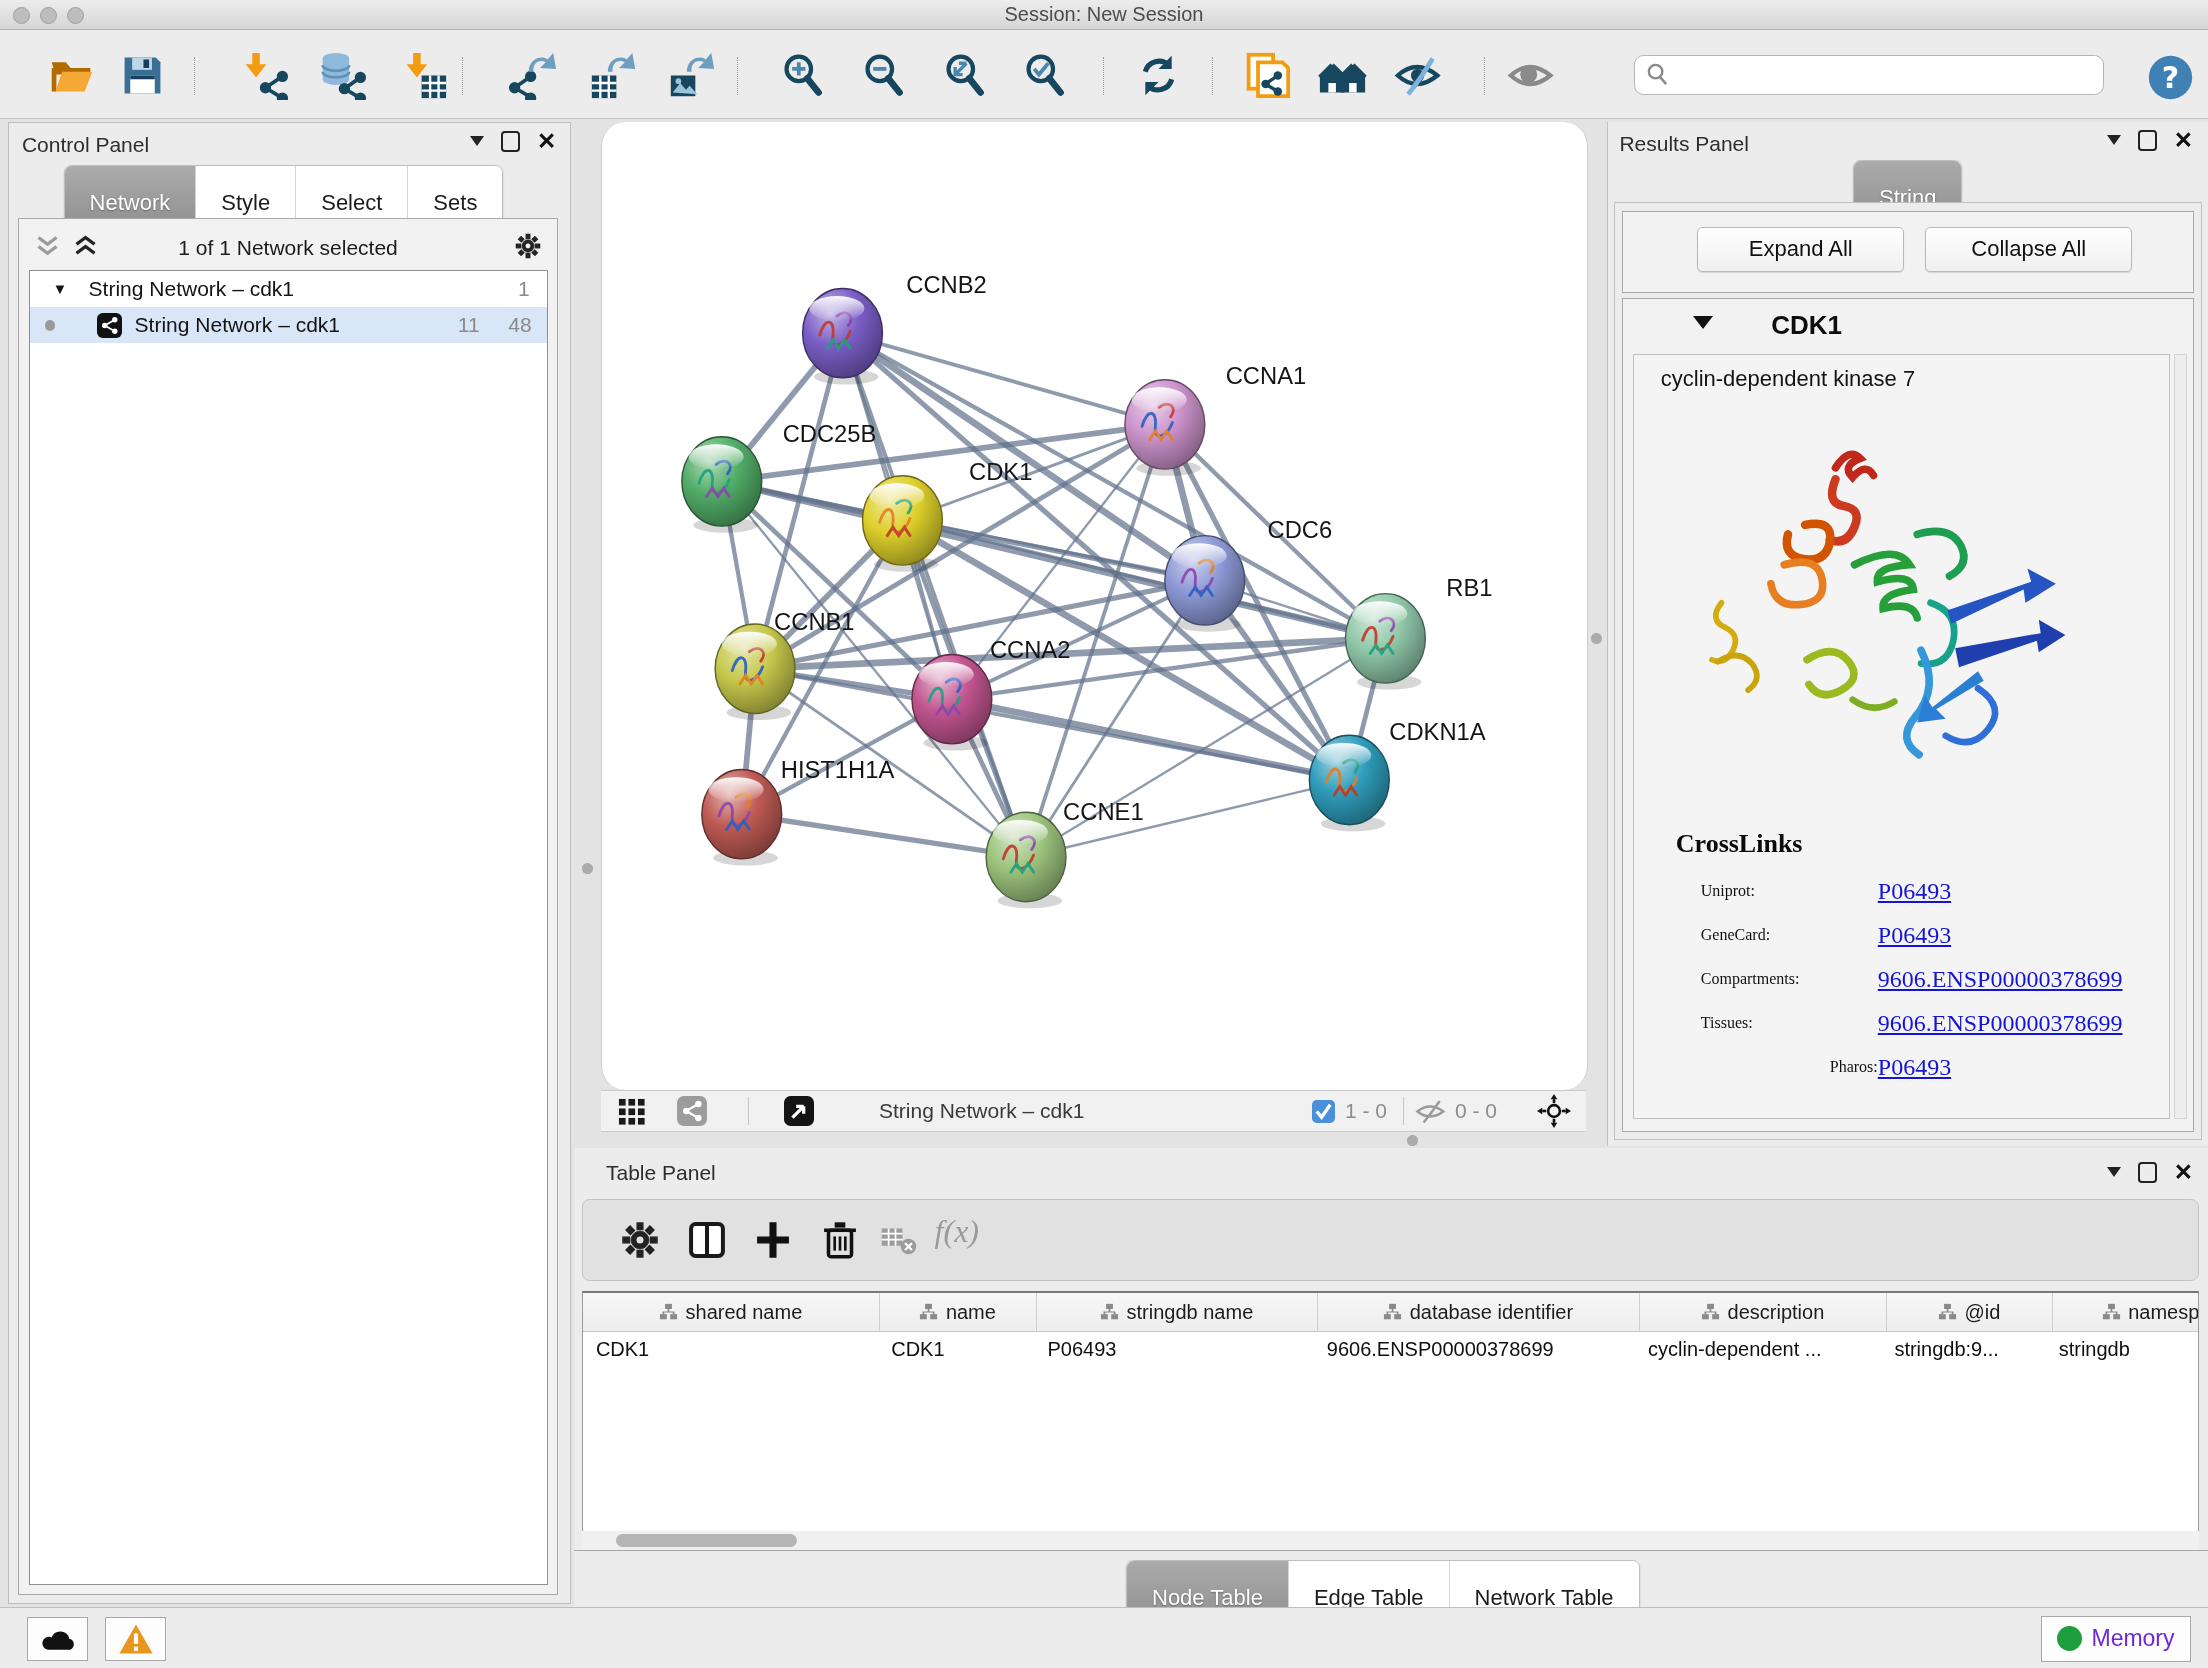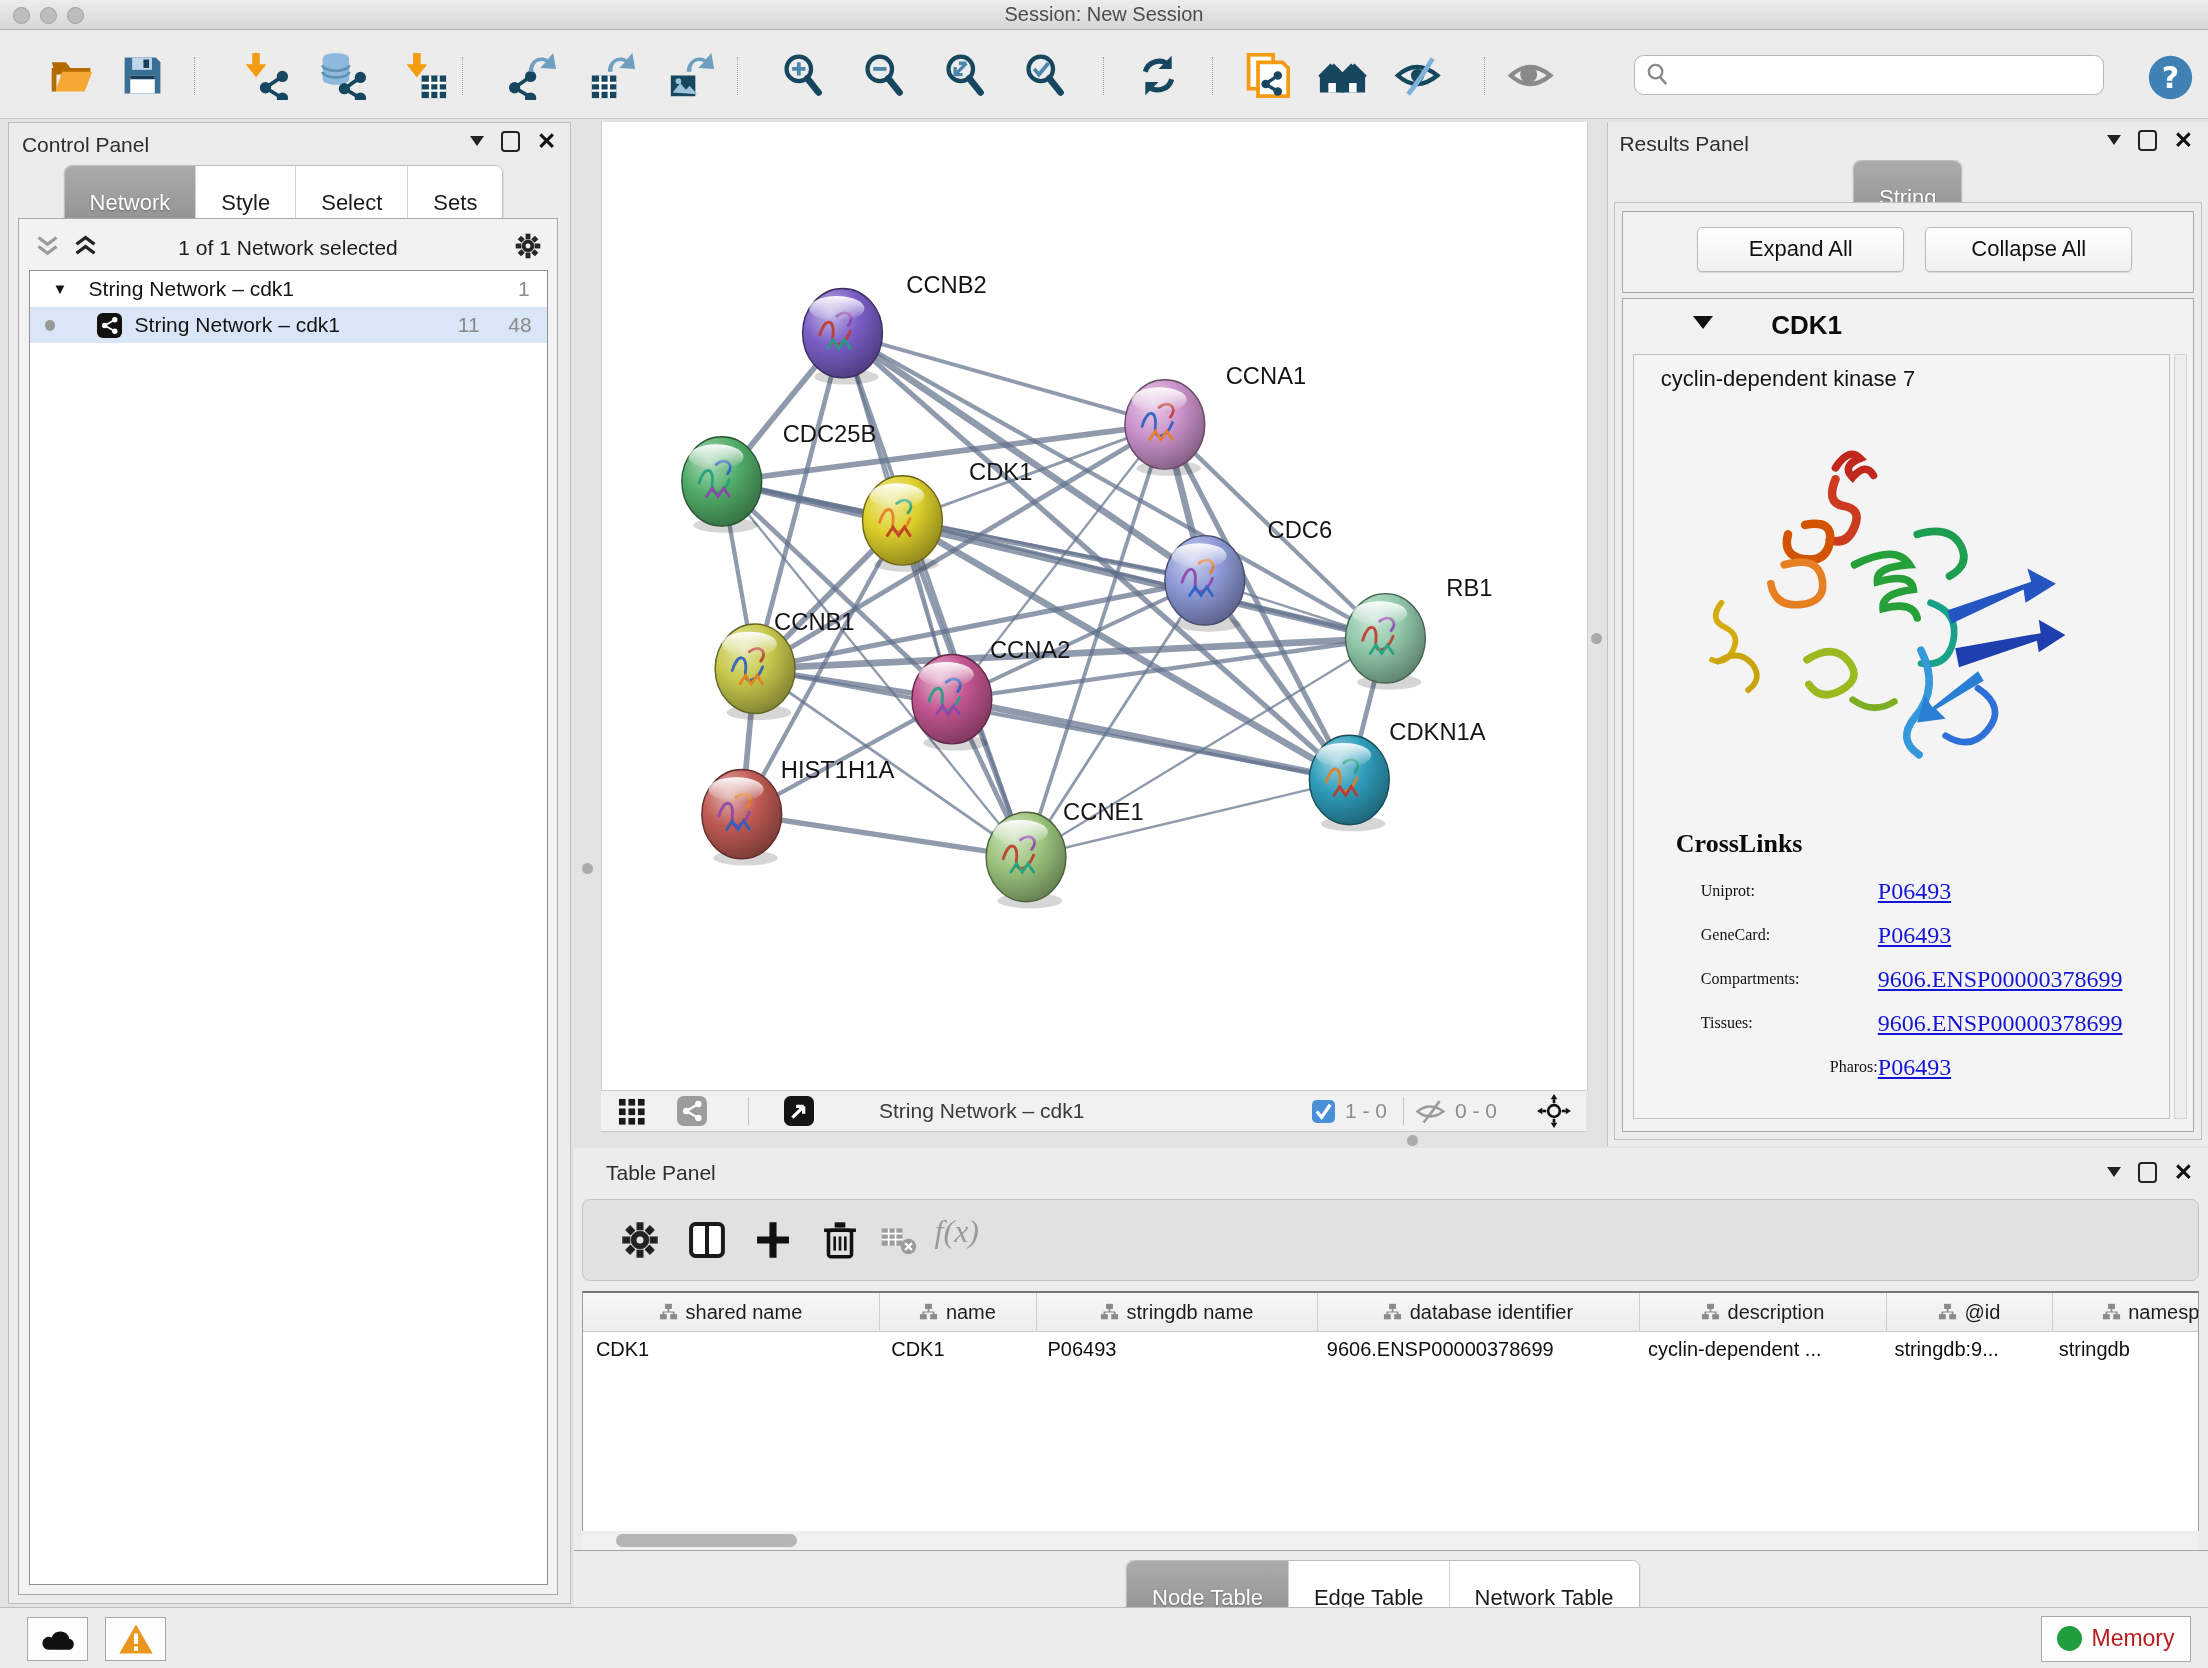--- a/index.html
+++ b/index.html
@@ -27,21 +27,21 @@
   .tab:last-child{border-right:none;}
   .tab.sel{background:linear-gradient(#ababab,#8b8b8b);color:#fff;text-shadow:0 1px 1.9px rgba(0,0,0,.35);}
   .inset{background:#f2f2f2;border:1px solid #a9a9a9;}
   .btn{background:linear-gradient(#ffffff,#f0f0f0);border:1px solid #b9b9b9;border-radius:5px;font-size:22px;color:#111;
        display:inline-block;padding:8.6px 0;text-align:center;cursor:pointer;box-shadow:0 1px 1px rgba(0,0,0,.12);}
   
   #tree{background:#fff;border:1px solid #8f8f8f;overflow:hidden;}
   .trow{position:relative;height:36px;font-size:21px;color:#141414;line-height:36px;cursor:pointer;}
   .trow .cnt{position:absolute;color:#8a8a8a;}
   
-  #net-canvas{left:601px;top:122px;width:985px;height:968px;background:#fff;border-left:1px solid #cdcdcd;border-right:1px solid #cdcdcd;}
+  #net-canvas{left:601px;top:122px;width:985px;height:968px;background:#fff;border-left:1px solid #cdcdcd;border-right:1px solid #cdcdcd;border-radius:24px;}
   #net-toolbar{left:601px;top:1090px;width:985px;height:40px;background:#f1f1f1;border-top:1px solid #c9c9c9;border-bottom:1px solid #c9c9c9;}
   .ntxt{font-size:21px;color:#3a3a3a;line-height:40px;}
   .ngray{color:#8d8d8d;}
   .nsep{position:absolute;top:5.7px;height:28.5px;border-left:1px solid #c4c4c4;}
   .dot-handle{position:absolute;width:10.5px;height:10.5px;border-radius:50%;background:#ababab;}
   
   #results{left:1607px;top:122px;width:600px;height:1024px;background:#ececec;border-left:1px solid #c2c2c2;}
   #res-area{position:absolute;left:5.7px;right:5.7px;top:80px;bottom:5.7px;background:#ececec;border:1px solid #c0c0c0;}
   .serif{font-family:"Liberation Serif",serif;}
   .xl-label{font-size:16px;color:#111;}
@@ -55,21 +55,21 @@
   .gh{display:flex;align-items:center;justify-content:center;gap:7.6px;font-size:20px;color:#1d1d1d;border-right:1px solid #cfcfcf;overflow:hidden;white-space:nowrap;flex:none;cursor:pointer;}
   #grow{display:flex;height:34px;font-size:20px;color:#101010;}
   .gc{flex:none;line-height:34px;padding-left:13.3px;overflow:hidden;white-space:nowrap;cursor:pointer;}
   #hscroll{position:absolute;left:7.6px;right:9.5px;top:383px;height:19px;background:#f0f0f0;}
   #hthumb{position:absolute;left:34px;top:2.9px;width:181px;height:13.3px;border-radius:6.7px;background:#b5b5b5;cursor:pointer;}
   #tabstrip{position:absolute;left:0;right:0;top:402px;height:57px;background:#ececec;border-top:1px solid #a5a5a5;}
   
   #statusbar{left:0;top:1607px;width:2208px;height:61px;background:#ececec;border-top:1px solid #bdbdbd;}
   .sbtn{position:absolute;top:8.6px;width:59px;height:42px;background:#fdfdfd;border:1.9px solid #a8a8a8;cursor:pointer;display:flex;align-items:center;justify-content:center;}
   #memory-btn{position:absolute;right:17px;top:7.6px;width:148px;height:44px;background:#fdfdfd;border:1.9px solid #a8a8a8;cursor:pointer;
-      display:flex;align-items:center;justify-content:center;gap:9px;font-size:23px;color:#b91c1c;}
+      display:flex;align-items:center;justify-content:center;gap:9px;font-size:23px;color:#6d28d9;}
   #mem-dot{width:25px;height:25px;border-radius:50%;background:#1f9e3d;}
   svg{display:block;}
 </style>
 </head>
 <body>
 
 <div id="titlebar" class="abs">
   <span class="tl" style="left:13.3px"></span>
   <span class="tl" style="left:40px"></span>
   <span class="tl" style="left:67px"></span>

